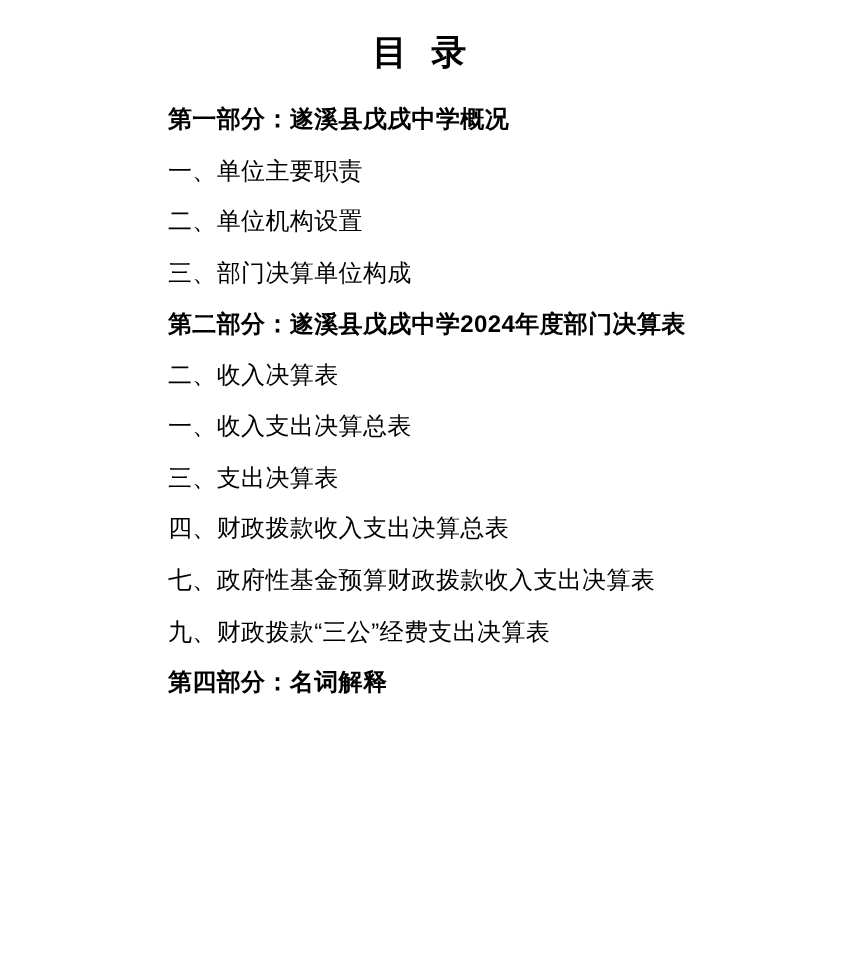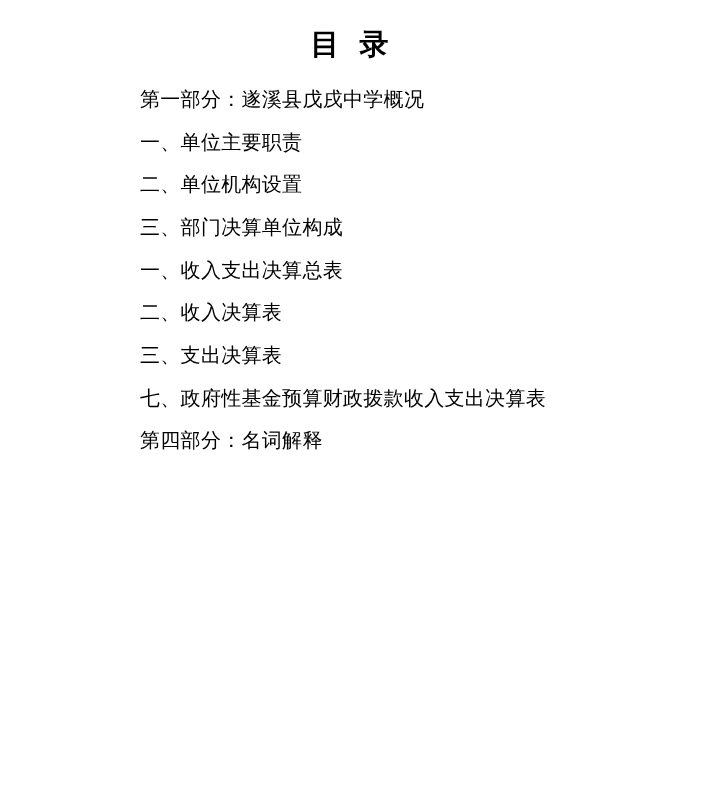--- a/index.html
+++ b/index.html
@@ -34,36 +34,39 @@
   .toc-line {
     height: 42.7px;
     display: flex;
     align-items: center;
     font-size: 20px;
     font-weight: 400;
     white-space: nowrap;
     letter-spacing: 0.3px;
   }
   .toc-line.part {
-    font-weight: 400;
+    font-weight: 700;
     text-align: right;
   }
 </style>
 </head>
 <body>
 
 <div class="page">
 
   <div class="doc-title">目 录</div>
 
   <div class="toc">
     <div class="toc-line part">第一部分：遂溪县戊戌中学概况</div>
     <div class="toc-line">一、单位主要职责</div>
     <div class="toc-line">二、单位机构设置</div>
     <div class="toc-line">三、部门决算单位构成</div>
+    <div class="toc-line part">第二部分：遂溪县戊戌中学2024年度部门决算表</div>
+    <div class="toc-line">二、收入决算表</div>
     <div class="toc-line">一、收入支出决算总表</div>
-    <div class="toc-line">二、收入决算表</div>
     <div class="toc-line">三、支出决算表</div>
+    <div class="toc-line">四、财政拨款收入支出决算总表</div>
     <div class="toc-line">七、政府性基金预算财政拨款收入支出决算表</div>
+    <div class="toc-line">九、财政拨款“三公”经费支出决算表</div>
     <div class="toc-line part">第四部分：名词解释</div>
   </div>
 
 </div>
 
 </body></html>

